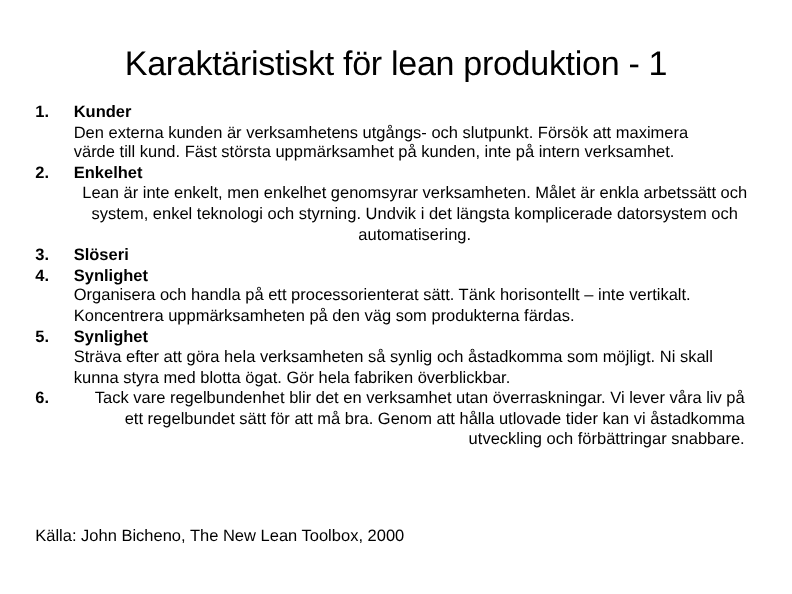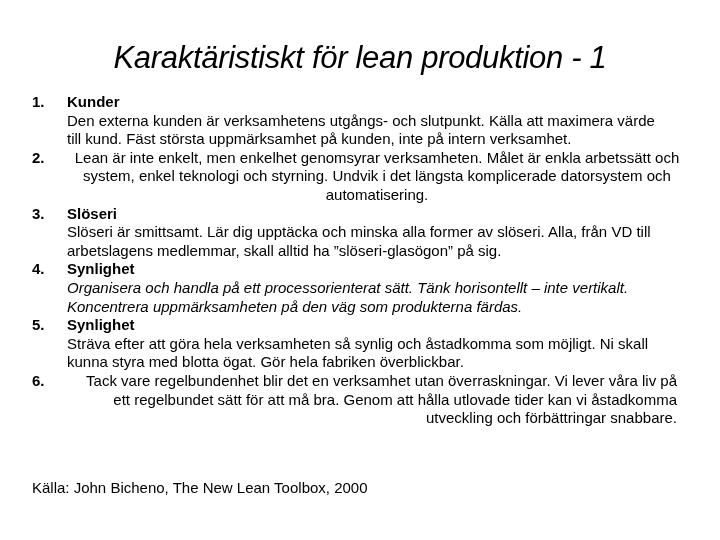--- a/index.html
+++ b/index.html
@@ -1,50 +1,50 @@
 <!DOCTYPE html>
 <html><head>
 <meta charset="utf-8">
 <style>
   html, body { margin: 0; padding: 0; background: #ffffff; }
   body { width: 720px; height: 540px; position: relative; overflow: hidden;
          font-family: "Liberation Sans", sans-serif; color: #000; }
   .title { position: absolute; left: 0; top: 40px; width: 720px; text-align: center;
-           font-size: 31px; letter-spacing: -0.3px; font-style: italic; }
+           font-size: 31px; letter-spacing: -0.3px; }
   .list { position: absolute; left: 32px; top: 93px; width: 680px; }
   .item { position: relative; padding-left: 35px; margin: 0; }
   .num { position: absolute; left: 0; top: 0; font-weight: bold; font-size: 15px; line-height: 18.6px; }
   .head { font-weight: bold; font-size: 15px; line-height: 18.6px; }
   .body { font-size: 15px; line-height: 18.6px; }
   .source { position: absolute; left: 32px; top: 479px; font-size: 15px; line-height: 18.6px; }
 </style>
 </head>
 <body>
 
 <div class="title">Karaktäristiskt för lean produktion - 1</div>
 
 <div class="list">
   <div class="item" style="width:625px;">
     <span class="num">1.</span>
     <div class="head">Kunder</div>
-    <div class="body" style="width:600px;">Den externa kunden är verksamhetens utgångs- och slutpunkt. Källa att maximera värde till kund. Fäst största uppmärksamhet på kunden, inte på intern verksamhet.</div>
+    <div class="body" style="width:600px;">Den externa kunden är verksamhetens utgångs- och slutpunkt. Försök att maximera värde till kund. Fäst största uppmärksamhet på kunden, inte på intern verksamhet.</div>
   </div>
   <div class="item" style="margin-top:0px;">
     <span class="num">2.</span>
+    <div class="head">Enkelhet</div>
     <div class="body" style="width:620px;text-align:center;">Lean är inte enkelt, men enkelhet genomsyrar verksamheten. Målet är enkla arbetssätt och system, enkel teknologi och styrning. Undvik i det längsta komplicerade datorsystem och automatisering.</div>
   </div>
   <div class="item">
     <span class="num">3.</span>
     <div class="head">Slöseri</div>
-    <div class="body" style="width:600px;">Slöseri är smittsamt. Lär dig upptäcka och minska alla former av slöseri. Alla, från VD till arbetslagens medlemmar, skall alltid ha ”slöseri-glasögon” på sig.</div>
   </div>
   <div class="item">
     <span class="num">4.</span>
     <div class="head">Synlighet</div>
-    <div class="body" style="width:600px;font-style:italic;">Organisera och handla på ett processorienterat sätt. Tänk horisontellt – inte vertikalt. Koncentrera uppmärksamheten på den väg som produkterna färdas.</div>
+    <div class="body" style="width:600px;">Organisera och handla på ett processorienterat sätt. Tänk horisontellt – inte vertikalt. Koncentrera uppmärksamheten på den väg som produkterna färdas.</div>
   </div>
   <div class="item">
     <span class="num">5.</span>
     <div class="head">Synlighet</div>
     <div class="body" style="width:600px;">Sträva efter att göra hela verksamheten så synlig och åstadkomma som möjligt. Ni skall kunna styra med blotta ögat. Gör hela fabriken överblickbar.</div>
   </div>
   <div class="item">
     <span class="num">6.</span>
     <div class="body" style="width:610px;text-align:right;">Tack vare regelbundenhet blir det en verksamhet utan överraskningar. Vi lever våra liv på ett regelbundet sätt för att må bra. Genom att hålla utlovade tider kan vi åstadkomma utveckling och förbättringar snabbare.</div>
   </div>

